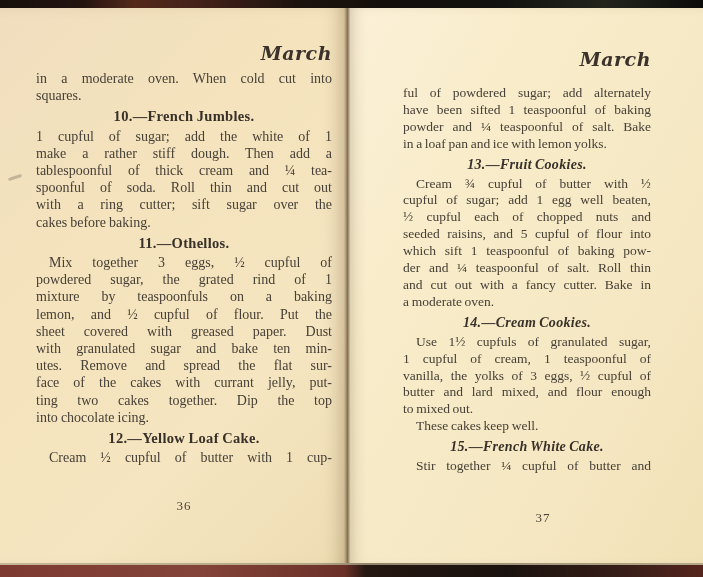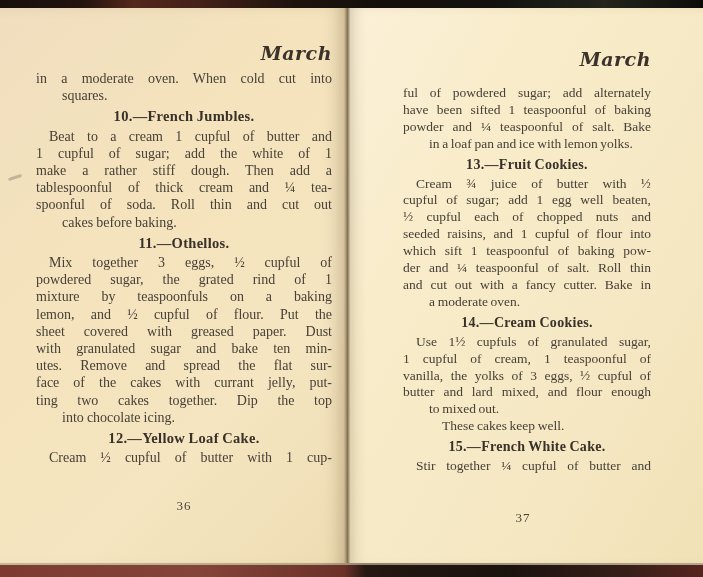--- a/index.html
+++ b/index.html
@@ -60,57 +60,57 @@
   .page-left .running-head { left:36px; width:296px; top:34px; }
   .page-right .running-head { left:56px; width:248px; top:40px; }
 
   .text-col { position:absolute; color:#474037; }
   .page-left  .text-col { left:36px;  top:62px; width:296px; font-size:14px;   word-spacing:-0.4px; }
   .page-right .text-col { left:56px;  top:77px; width:248px; font-size:13.5px; word-spacing:-0.7px; }
 
   .line { text-align:justify; text-align-last:justify; overflow:hidden; }
   .page-left  .line { line-height:17.2px; }
   .page-right .line { line-height:16.9px; }
-  .line.end   { text-align-last:left;margin-left:26px; }
+  .line.end   { text-align-last:left; }
   .line.first { text-indent:13px; }
 
   .recipe-heading {
     text-align:center; font-weight:bold; color:#38312a;
     letter-spacing:0.3px; margin:4px 0 2px 0;
   }
   .page-left  .recipe-heading { font-size:14.5px; line-height:17.2px; }
-  .page-right .recipe-heading { font-size:14px;   line-height:16.9px; }
+  .page-right .recipe-heading { font-size:14px;   line-height:16.9px;font-style:italic; }
 
   .page-number {
     position:absolute; text-align:center; font-size:13px; color:#4a4338; letter-spacing:1px;
   }
   .page-left  .page-number { left:36px; width:296px; top:490px; }
-  .page-right .page-number { left:52px; width:248px; top:502px; }
+  .page-right .page-number { left:72px; width:248px; top:502px; }
 </style>
 </head>
 <body>
 
 <div class="spread">
 
   <div class="cover-top"></div>
 
   <div class="page page-left">
     <div class="running-head">March</div>
     <div class="text-col" id="left-col">
         <div class="para">
           <div class="line">in a moderate oven.  When cold cut into</div>
           <div class="line end">squares.</div>
         </div>
         <div class="recipe-heading">10.—French Jumbles.</div>
         <div class="para">
-          <div class="line first">Beat to a cream 1 cupful of butter and</div>
           <div class="line">1 cupful of sugar; add the white of 1</div>
           <div class="line">make a rather stiff dough.  Then add a</div>
           <div class="line">tablespoonful of thick cream and ¼ tea-</div>
           <div class="line">spoonful of soda.  Roll thin and cut out</div>
+          <div class="line">with a ring cutter; sift sugar over the</div>
           <div class="line end">cakes before baking.</div>
         </div>
         <div class="recipe-heading">11.—Othellos.</div>
         <div class="para">
           <div class="line first">Mix together 3 eggs, ½ cupful of</div>
           <div class="line">powdered sugar, the grated rind of 1</div>
           <div class="line">mixture by teaspoonfuls on a baking</div>
           <div class="line">lemon, and ½ cupful of flour.  Put the</div>
           <div class="line">sheet covered with greased paper.  Dust</div>
           <div class="line">with granulated sugar and bake ten min-</div>
@@ -132,24 +132,24 @@
     <div class="running-head">March</div>
     <div class="text-col" id="right-col">
         <div class="para">
           <div class="line">ful of powdered sugar; add alternately</div>
           <div class="line">have been sifted 1 teaspoonful of baking</div>
           <div class="line">powder and ¼ teaspoonful of salt.  Bake</div>
           <div class="line end">in a loaf pan and ice with lemon yolks.</div>
         </div>
         <div class="recipe-heading">13.—Fruit Cookies.</div>
         <div class="para">
-          <div class="line first">Cream ¾ juice of butter with ½</div>
+          <div class="line first">Cream ¾ cupful of butter with ½</div>
           <div class="line">cupful of sugar; add 1 egg well beaten,</div>
           <div class="line">½ cupful each of chopped nuts and</div>
-          <div class="line">seeded raisins, and 1 cupful of flour into</div>
+          <div class="line">seeded raisins, and 5 cupful of flour into</div>
           <div class="line">which sift 1 teaspoonful of baking pow-</div>
           <div class="line">der and ¼ teaspoonful of salt.  Roll thin</div>
           <div class="line">and cut out with a fancy cutter.  Bake in</div>
           <div class="line end">a moderate oven.</div>
         </div>
         <div class="recipe-heading">14.—Cream Cookies.</div>
         <div class="para">
           <div class="line first">Use 1½ cupfuls of granulated sugar,</div>
           <div class="line">1 cupful of cream, 1 teaspoonful of</div>
           <div class="line">vanilla, the yolks of 3 eggs, ½ cupful of</div>

